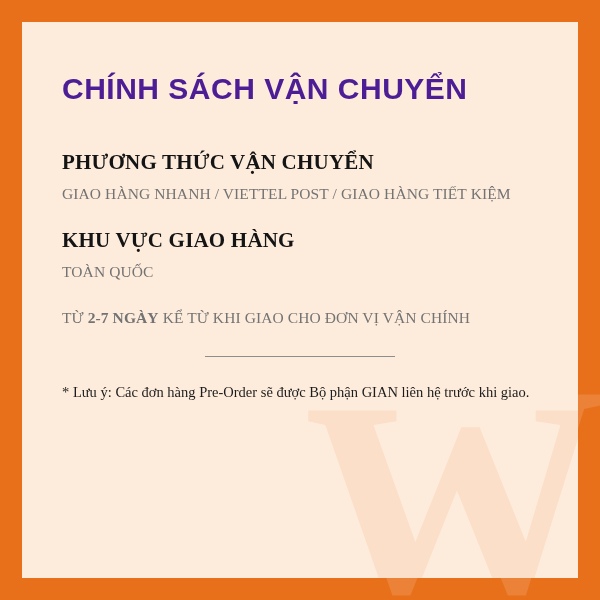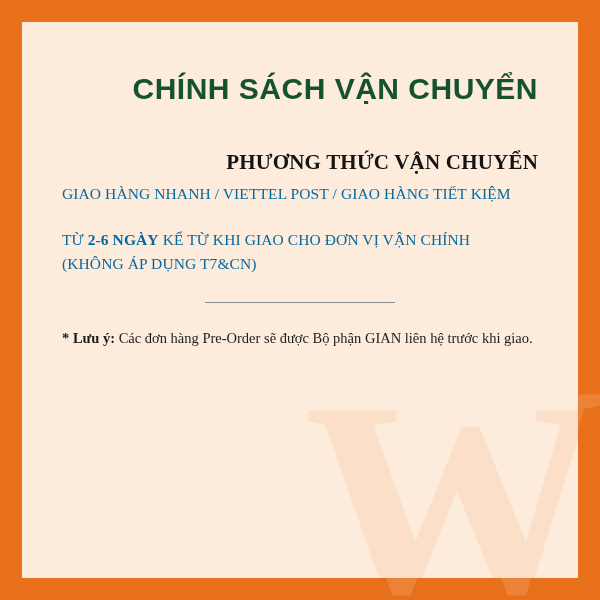--- a/index.html
+++ b/index.html
@@ -55,65 +55,64 @@
     line-height: 1;
     letter-spacing: -8px;
     user-select: none;
     pointer-events: none;
   }
   .content {
     position: relative;
     z-index: 2;
   }
   .title {
-    text-align: right;
+    text-align: left;
     font-family: "Liberation Sans", sans-serif;
     font-weight: 700;
     font-size: 30px;
     letter-spacing: 0.5px;
-    color: #14532d;
+    color: #4c1d95;
     margin: 16px 0 44px 0;
   }
   .section {
     margin-bottom: 22px;
   }
   .section-head {
     font-family: "Liberation Serif", serif;
     font-weight: 700;
     font-size: 21px;
     color: #141414;
     letter-spacing: 0.2px;
     margin-bottom: 7px;
-    text-align: right;
   }
   .section-body {
     font-family: "Liberation Serif", serif;
     font-size: 15.5px;
-    color: #0369a1;
+    color: #737373;
     line-height: 1.55;
     letter-spacing: 0.1px;
   }
   .section-body .bold {
     font-weight: 700;
   }
   .divider {
     width: 190px;
     height: 1px;
     background: #8d8d8d;
     margin: 26px auto 24px auto;
   }
   .note {
     font-family: "Liberation Serif", serif;
     font-size: 14.5px;
     color: #1c1c1c;
     line-height: 1.6;
     margin-bottom: 16px;
   }
   .note .bold {
-    font-weight: 700;
+    font-weight: 400;
     text-align: right;
   }
 </style>
 </head>
 <body>
 
 <div class="poster">
   <div class="watermark">W</div>
 
   <div class="card">
@@ -121,24 +120,27 @@
 
     <div class="content">
 
       <div class="title">CHÍNH SÁCH VẬN CHUYỂN</div>
 
       <div class="section">
         <div class="section-head">PHƯƠNG THỨC VẬN CHUYỂN</div>
         <div class="section-body">GIAO HÀNG NHANH / VIETTEL POST / GIAO HÀNG TIẾT KIỆM</div>
       </div>
 
+      <div class="section">
+        <div class="section-head">KHU VỰC GIAO HÀNG</div>
+        <div class="section-body">TOÀN QUỐC</div>
+      </div>
 
       <div class="section">
-        <div class="section-body"><span>TỪ </span><span class="bold">2-6 NGÀY</span><span> KỂ TỪ KHI GIAO CHO ĐƠN VỊ VẬN CHÍNH</span></div>
-        <div class="section-body">(KHÔNG ÁP DỤNG T7&amp;CN)</div>
+        <div class="section-body"><span>TỪ </span><span class="bold">2-7 NGÀY</span><span> KỂ TỪ KHI GIAO CHO ĐƠN VỊ VẬN CHÍNH</span></div>
       </div>
 
       <div class="divider"></div>
 
       <div class="note"><span class="bold">* Lưu ý:</span><span> Các đơn hàng Pre-Order sẽ được Bộ phận GIAN liên hệ trước khi giao.</span></div>
 
 
     </div>
   </div>
 </div>

